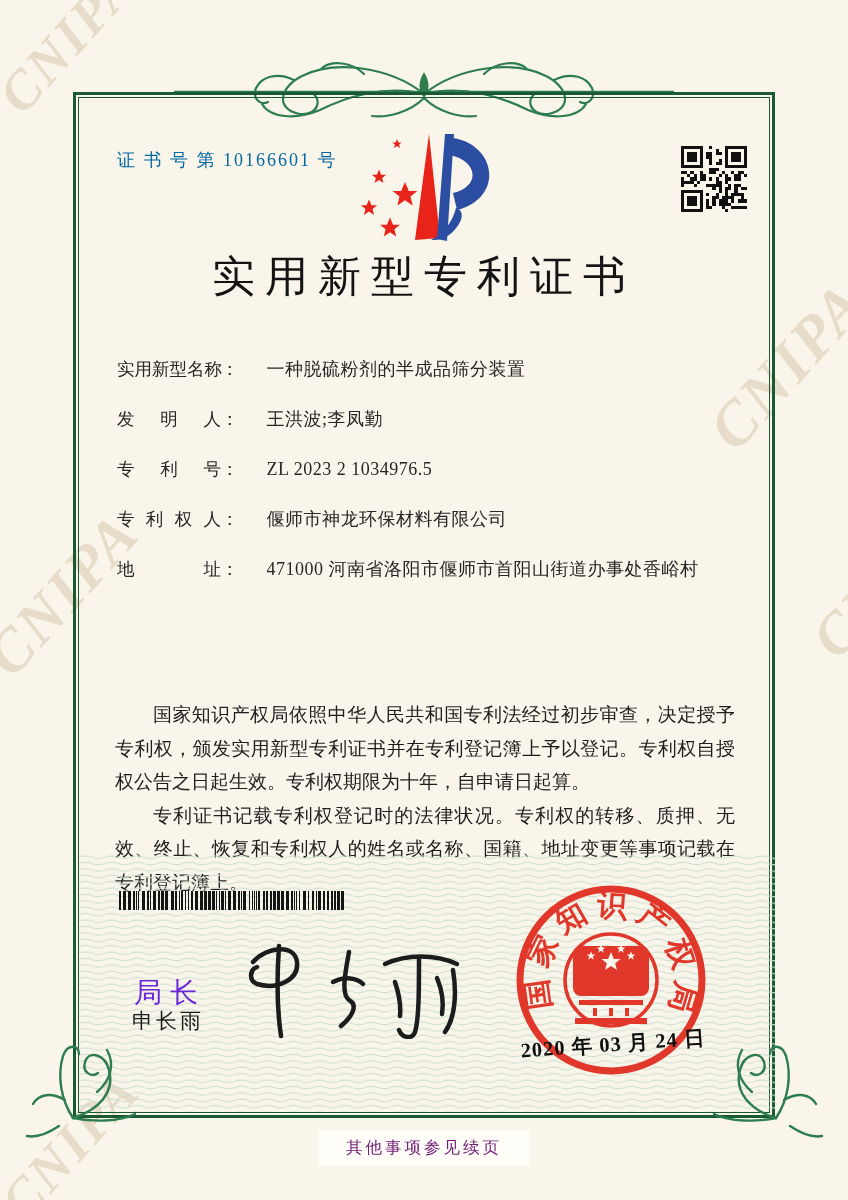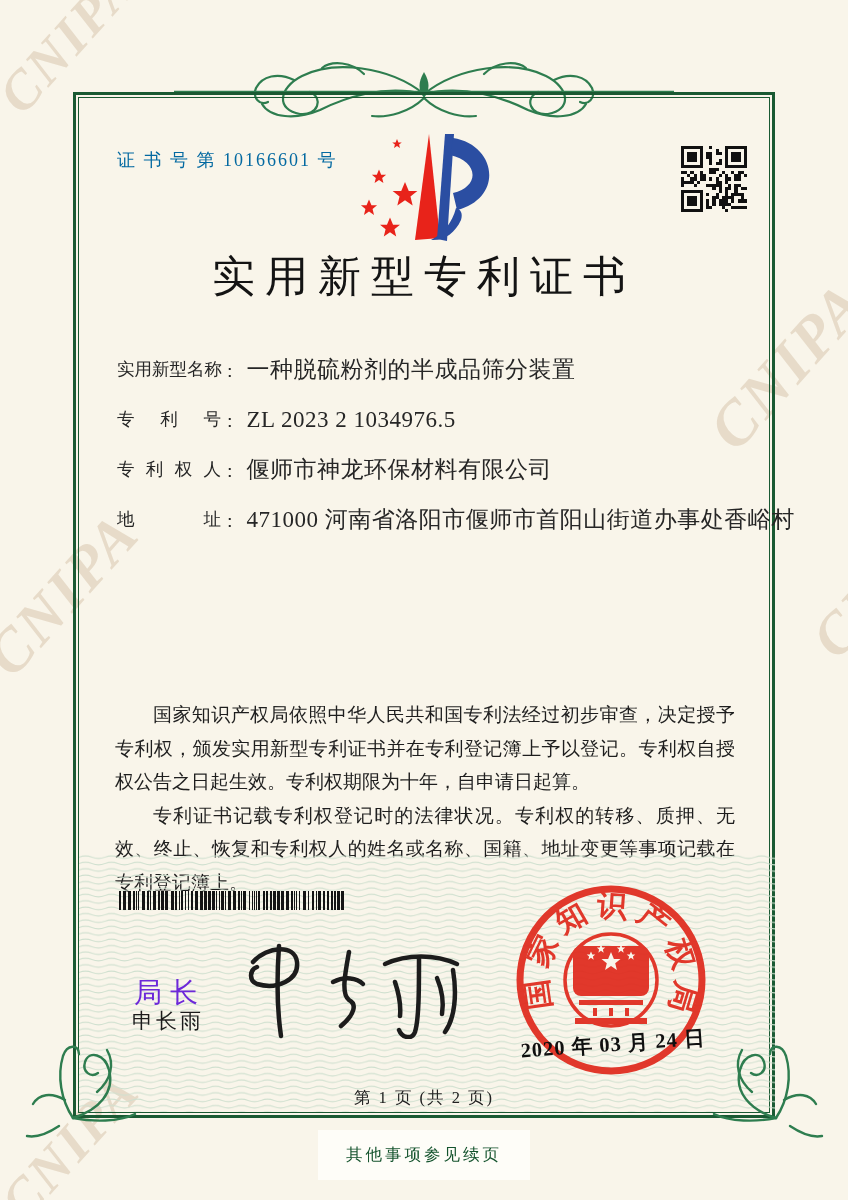--- a/index.html
+++ b/index.html
@@ -37,21 +37,21 @@
   
   .fields{position:absolute; left:38px; right:24px; top:258px;}
   .frow{height:50px; line-height:27px; white-space:nowrap;}
   .fgroup{display:inline-block;}
   .fgroup.first{width:330px;}
   .flabel{
     display:inline-block; width:104px; font-size:17.5px;
     text-align:justify; text-align-last:justify; vertical-align:top;
   }
   .fcolon{font-size:17.5px;}
-  .fval{font-size:23px; letter-spacing:0.5px; margin-left:4px;text-align:center;}
+  .fval{font-size:18px; letter-spacing:0.5px; margin-left:24px;text-align:center;}
   
   .body-text{
     position:absolute; left:36px; right:34px; top:600px;
     font-size:19px; line-height:33.5px; text-align:justify; color:#1e1e1e;
   }
   .body-text p{margin:0; text-indent:2em;}
   
   .band{position:absolute; left:0; right:0; bottom:0; height:258px;}
   .band svg.waves{position:absolute; left:0; top:0;}
   .barcode{position:absolute; left:40px; top:37px;}
@@ -72,21 +72,21 @@
     font-size:20.5px; font-weight:600; color:#101010; letter-spacing:1px;
     transform:rotate(-4deg);
   }
   .page-indicator{
     position:absolute; left:0; right:0; top:233px; text-align:center;
     font-size:16.5px; letter-spacing:2px; color:#222;
   }
   
   .note{
     position:absolute; left:50%; top:1130px; transform:translateX(-50%);
-    background:#fefdf8; padding:14px 28px; font-size:16.5px; letter-spacing:3px; color:#14532d;
+    background:#fefdf8; padding:7px 28px; font-size:16.5px; letter-spacing:3px; color:#701a75;
   }
   .ornament{position:absolute; pointer-events:none;}
 </style>
 </head>
 <body>
 
 <div class="page">
 
   <div class="wm" style="left:-20px; top:8px; font-size:54px;">CNIPA</div>
   <div class="wm" style="left:688px; top:330px; font-size:62px;">CNIPA</div>
@@ -264,20 +264,24 @@
         </svg>
 
       <div class="title">实用新型专利证书</div>
 
       <div class="fields">
         <div class="frow">
           <span class="flabel">实用新型名称</span><span class="fcolon">：</span>
           <span class="fval">一种脱硫粉剂的半成品筛分装置</span>
         </div>
         <div class="frow">
+          <span class="flabel">发明人</span><span class="fcolon">：</span>
+          <span class="fval">王洪波;李凤勤</span>
+        </div>
+        <div class="frow">
           <span class="flabel">专利号</span><span class="fcolon">：</span>
           <span class="fval">ZL 2023 2 1034976.5</span>
         </div>
         <div class="frow">
           <span class="flabel">专利权人</span><span class="fcolon">：</span>
           <span class="fval">偃师市神龙环保材料有限公司</span>
         </div>
         <div class="frow">
           <span class="flabel">地址</span><span class="fcolon">：</span>
           <span class="fval">471000 河南省洛阳市偃师市首阳山街道办事处香峪村</span>
@@ -403,21 +407,20 @@
               <rect x="80" y="126" width="4" height="8"></rect>
               <rect x="96" y="126" width="4" height="8"></rect>
               <rect x="112" y="126" width="4" height="8"></rect>
               <rect x="62" y="136" width="72" height="6"></rect>
             </g>
           </g>
         </svg>
 
         <div class="seal-date">2020 年 03 月 24 日</div>
 
-        <div class="page-indicator">第 1 页 (共 2 页)</div>
       </div>
 
     </div>
   </div>
 
   <svg class="ornament" style="left:700px; top:1040px;" width="125" height="105" viewBox="0 0 125 105">
     <g stroke="#2e7d4f" fill="none" stroke-width="2.4" stroke-linecap="round">
       <path d="M76,78 C50,70 34,52 40,30 C44,14 60,10 64,22 C67,32 58,38 51,33"></path>
       <path d="M76,78 C56,82 30,82 14,74"></path>
       <path d="M52,52 C38,40 34,24 42,10"></path>

